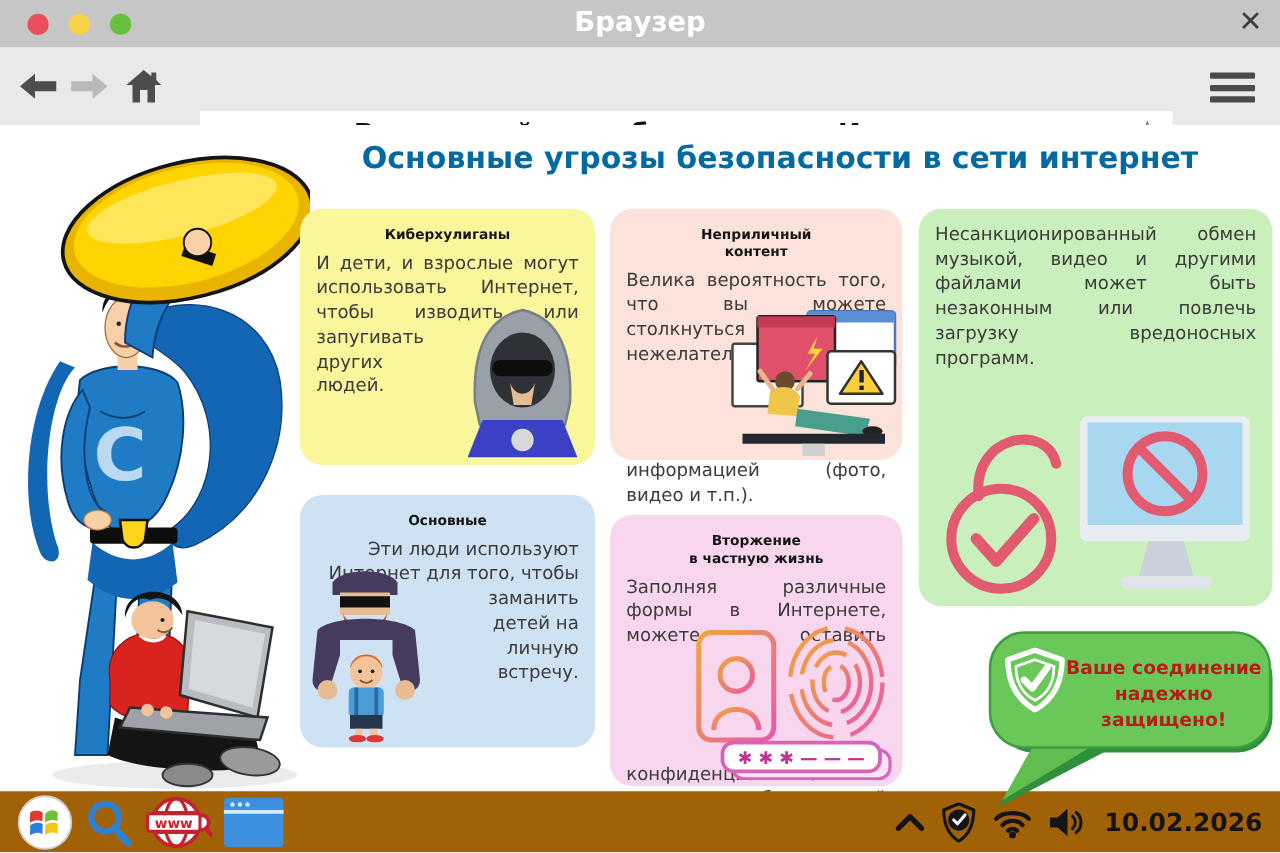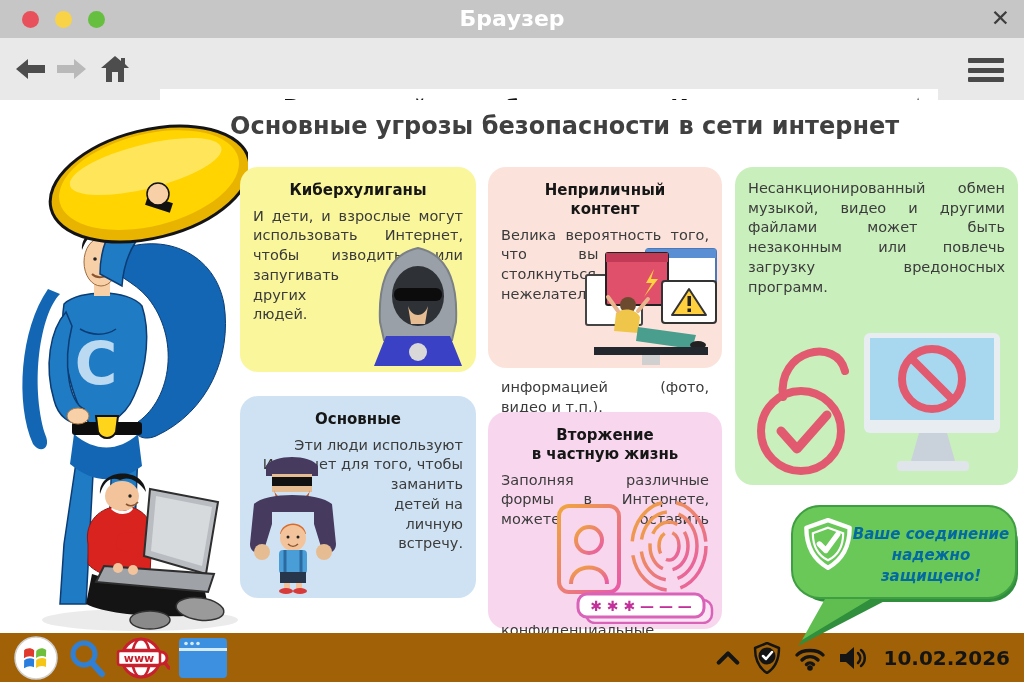--- a/index.html
+++ b/index.html
@@ -26,28 +26,28 @@
     display:flex;align-items:center;}
   .addr-text{flex:1;text-align:center;font-weight:800;font-size:22px;color:#111;
     padding-left:30px;}
   .star{width:40px;font-size:27px;color:#555;text-align:center;line-height:37px;}
   .menu-btn{position:absolute;right:20px;top:20px;width:36px;height:24px;
     display:flex;flex-direction:column;justify-content:space-between;}
   .menu-btn .bar{height:5px;background:#4a4a4a;border-radius:1px;}
 
   
   .content{position:absolute;left:0;top:100px;width:1024px;height:533px;background:#fff;}
-  .heading{position:absolute;left:230px;right:6px;top:12px;text-align:left;
-    font-weight:800;font-size:24px;color:#404040;}
+  .heading{position:absolute;left:230px;right:6px;top:12px;text-align:center;
+    font-weight:800;font-size:24px;color:#0369a1;}
 
   .hero{position:absolute;left:0;top:4px;}
 
   
   .card{position:absolute;border-radius:18px;padding:12px 13px;}
-  .card-title{font-weight:800;font-size:15px;color:#161616;text-align:center;
+  .card-title{font-weight:800;font-size:11px;color:#161616;text-align:center;
     white-space:pre-line;line-height:1.25;margin:2px 0 7px 0;}
   .card-body{font-size:14.5px;line-height:1.36;color:#3b3b3b;text-align:justify;}
   .card .ill{position:absolute;}
   .wrapspacer{display:block;}
   .card1{left:240px;top:67px;width:236px;height:205px;background:#f9f69b;}
   .card2{left:488px;top:67px;width:234px;height:201px;background:#fbe3dc;}
   .card3{left:735px;top:67px;width:283px;height:318px;background:#c9efbc;}
   .card4{left:240px;top:296px;width:236px;height:202px;background:#cfe2f3;}
   .card5{left:488px;top:312px;width:234px;height:217px;background:#f8d7ee;}
   .card4 .card-body{text-align:right;}
@@ -61,21 +61,21 @@
     shape-outside:polygon(0 52%,100% 52%,100% 100%,0 100%);}
   .ill1{right:8px;bottom:6px;}
   .ill2{right:4px;bottom:3px;}
   .ill3{left:14px;bottom:8px;}
   .ill4{left:8px;bottom:4px;}
   .ill5{right:6px;bottom:5px;}
 
   
   .bubble{position:absolute;left:784px;top:400px;width:240px;height:150px;z-index:6;}
   .bubble-text{position:absolute;left:66px;top:24px;width:162px;text-align:center;
-    font-weight:800;font-size:15px;line-height:1.4;color:#0369a1;white-space:pre-line;font-style:italic;}
+    font-weight:800;font-size:15px;line-height:1.4;color:#b91c1c;white-space:pre-line;}
   .bubble-shield{position:absolute;left:18px;top:18px;}
 
   
   .taskbar{position:absolute;left:0;top:633px;width:1024px;height:49px;background:#a16207;
     display:flex;align-items:center;padding:0 14px;z-index:1;}
   .tb-left{display:flex;align-items:center;gap:9px;}
   .tb-spacer{flex:1;}
   .tb-right{display:flex;align-items:center;gap:11px;justify-content:center;}
   .tb-date{font-weight:800;font-size:20px;color:#141414;margin-left:4px;}
   .tb-icon{display:flex;align-items:center;}

